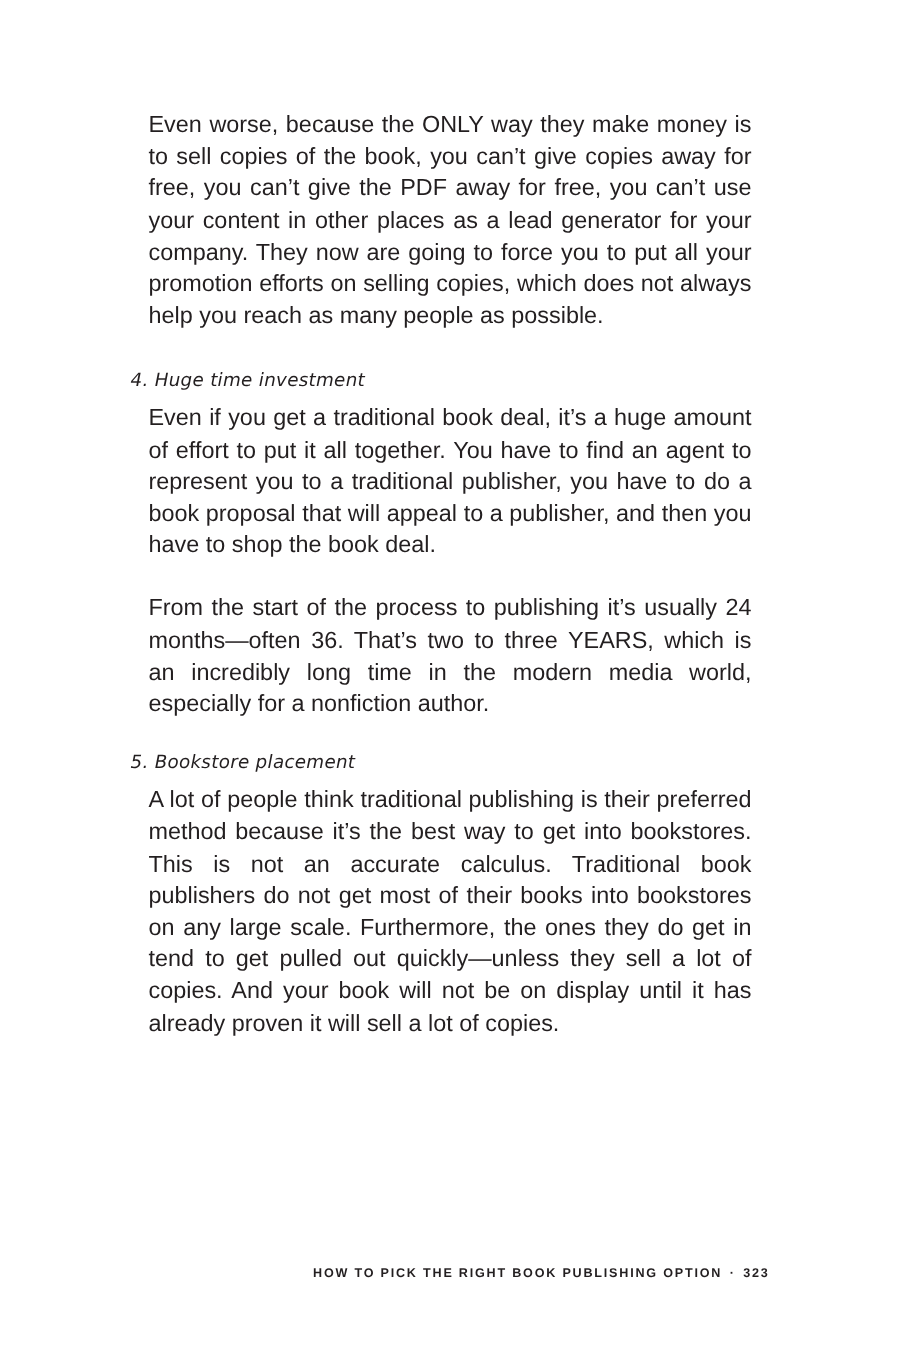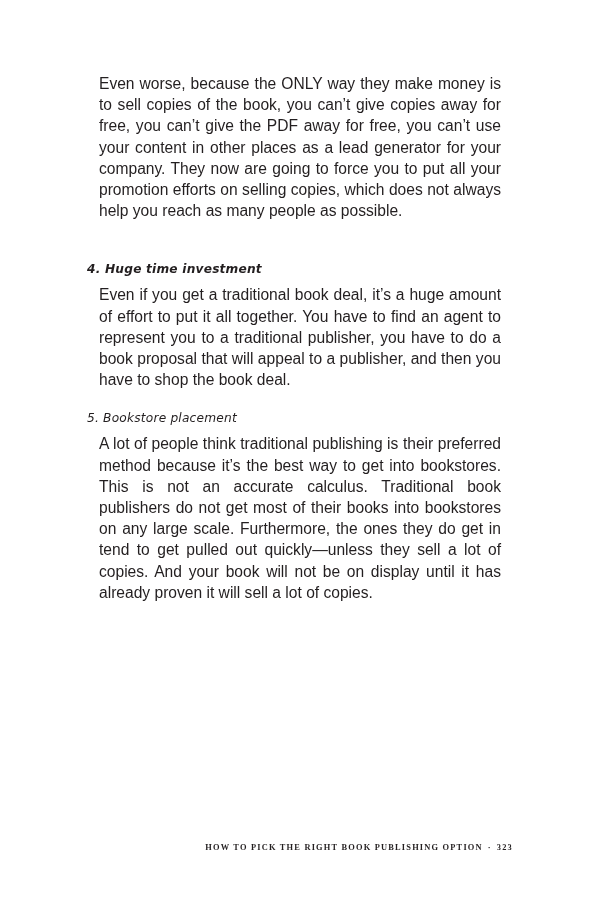--- a/index.html
+++ b/index.html
@@ -19,37 +19,38 @@
       font-size: 12.2px;
       line-height: 16px;
       margin: 0;
       color: #231f20;
       letter-spacing: 0.2px;
     }
     .footer {
       position: absolute;
       right: 87px;
       top: 843px;
-      font-family: Liberation Serif, serif;
+      font-family: Liberation Sans, sans-serif;
       font-size: 8.4px;
       font-weight: bold;
       letter-spacing: 1.2px;
       color: #231f20;
       white-space: nowrap;
     }
     .footer .sep { margin: 0 5px; }
   </style>
 </head>
 <body>
 
 <div class="page">
   <p class="para">Even worse, because the ONLY way they make money is to sell copies of the book, you can’t give copies away for free, you can’t give the PDF away for free, you can’t use your content in other places as a lead generator for your company. They now are going to force you to put all your promotion efforts on selling copies, which does not always help you reach as many people as possible.</p>
 
-  <p class="heading" style="margin-top:40px;font-weight:bold;">4. Huge time investment</p>
+  <p class="heading" style="margin-top:24px;">4. Huge time investment</p>
   <p class="para" style="margin-top:7px;">Even if you get a traditional book deal, it’s a huge amount of effort to put it all together. You have to find an agent to represent you to a traditional publisher, you have to do a book proposal that will appeal to a publisher, and then you have to shop the book deal.</p>
+  <p class="para" style="margin-top:21px;">From the start of the process to publishing it’s usually 24 months—often 36. That’s two to three YEARS, which is an incredibly long time in the modern media world, especially for a nonfiction author.</p>
 
   <p class="heading" style="margin-top:20px;">5. Bookstore placement</p>
   <p class="para" style="margin-top:7px;">A lot of people think traditional publishing is their preferred method because it’s the best way to get into bookstores. This is not an accurate calculus. Traditional book publishers do not get most of their books into bookstores on any large scale. Furthermore, the ones they do get in tend to get pulled out quickly—unless they sell a lot of copies. And your book will not be on display until it has already proven it will sell a lot of copies.</p>
 </div>
 
 <div class="footer">
   <span>HOW TO PICK THE RIGHT BOOK PUBLISHING OPTION</span><span class="sep">·</span><span>323</span>
 </div>
 
 </body></html>

